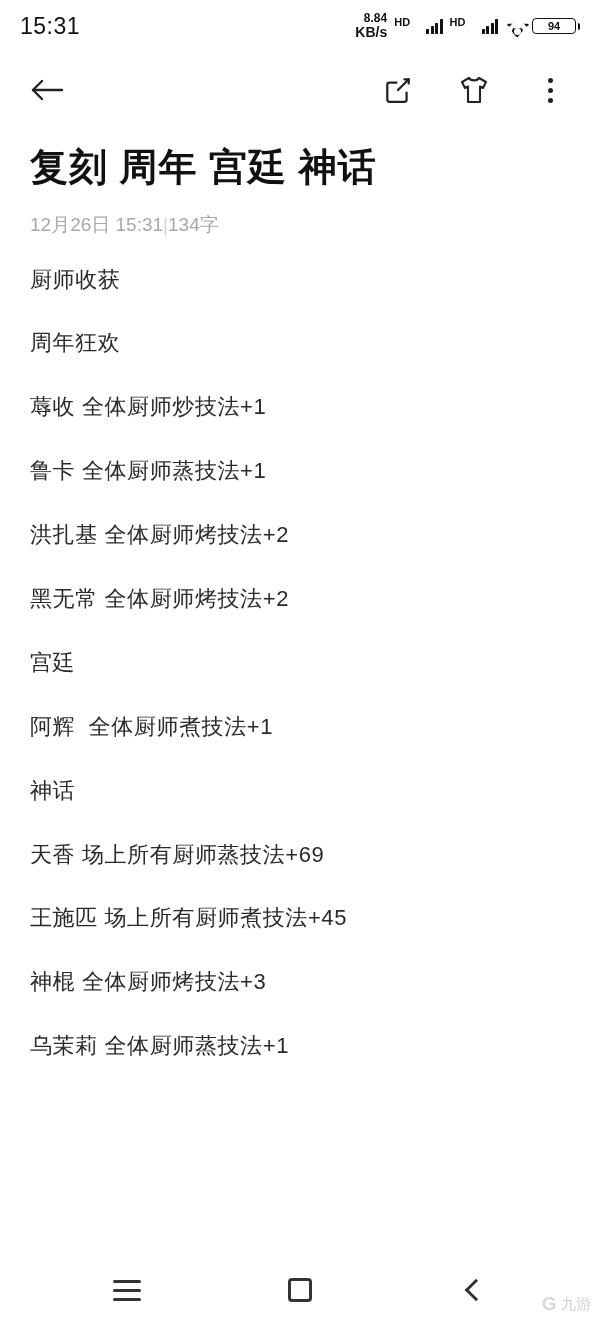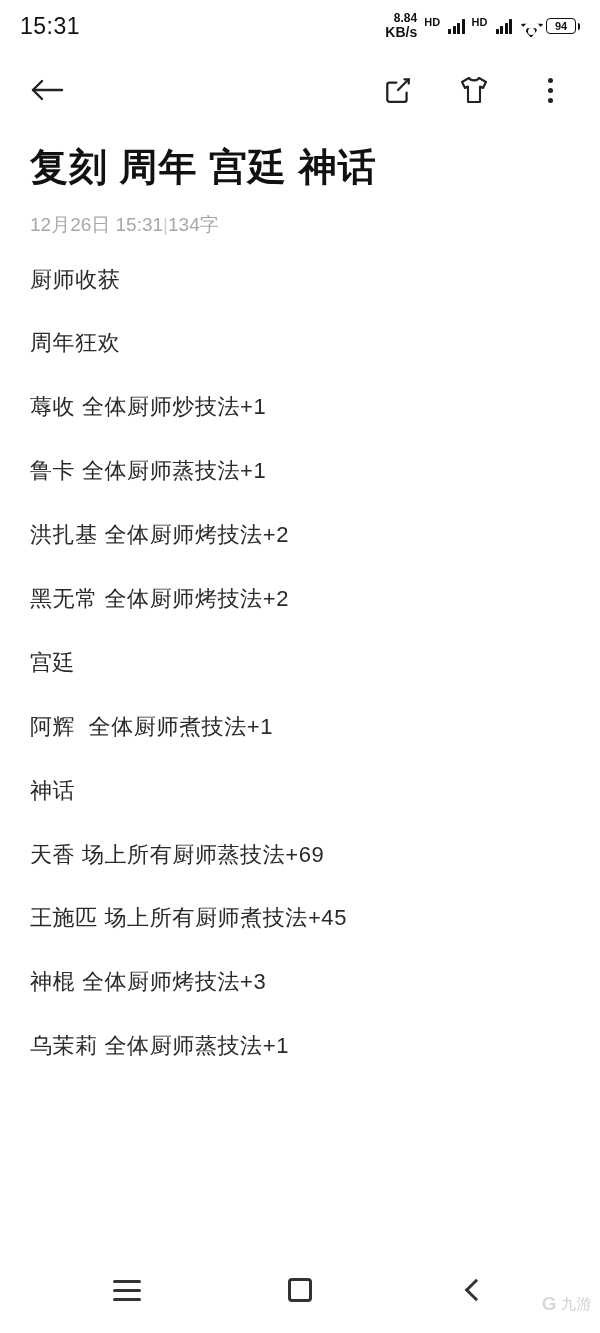--- a/index.html
+++ b/index.html
@@ -41,21 +41,21 @@
     font-size: 12px; font-weight: bold;
     color: #111;
   }
   .net-speed .unit { font-size: 14px; font-weight: bold; }
   .hd-badge {
     font-size: 11px; font-weight: bold;
     color: #111;
     align-self: flex-start;
     margin-top: -2px;
   }
-  .sig-group { display: flex; align-items: flex-end; gap: 8px; }
+  .sig-group { display: flex; align-items: flex-end; gap: 16px; }
   .bars { display: flex; align-items: flex-end; gap: 1.5px; height: 16px; }
   .bars i { display: block; width: 3px; background: #111; border-radius: .5px; }
   .bars i:nth-child(1) { height: 5px; }
   .bars i:nth-child(2) { height: 8px; }
   .bars i:nth-child(3) { height: 11px; }
   .bars i:nth-child(4) { height: 15px; }
   .wifi { width: 20px; height: 16px; position: relative; }
   .wifi::before {
     content: "";
     position: absolute; left: 0; top: 1px;
@@ -69,21 +69,21 @@
     position: absolute; left: 6.5px; top: 8px;
     width: 7px; height: 7px;
     border: 2.5px solid #111;
     border-radius: 50%;
     clip-path: polygon(50% 110%, -20% 20%, 120% 20%);
   }
   .battery {
     display: flex; align-items: center;
   }
   .battery .shell {
-    width: 30px; height: 16px;
+    width: 44px; height: 16px;
     border: 1.5px solid #111;
     border-radius: 4px;
     display: flex; align-items: center; justify-content: center;
     font-size: 11px; font-weight: bold; color: #111;
   }
   .battery .tip {
     width: 2.5px; height: 7px;
     background: #111;
     border-radius: 0 2px 2px 0;
     margin-left: 1.5px;

